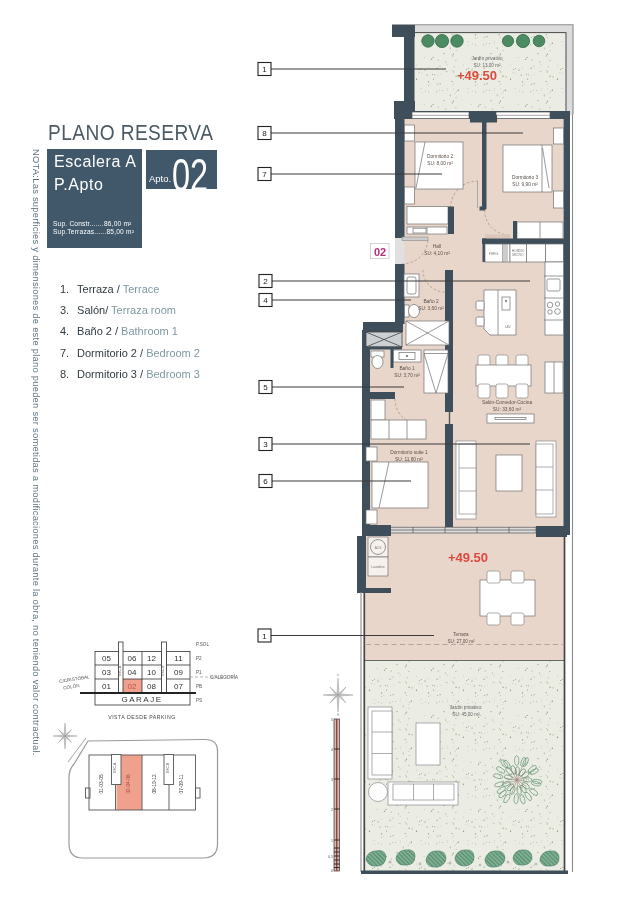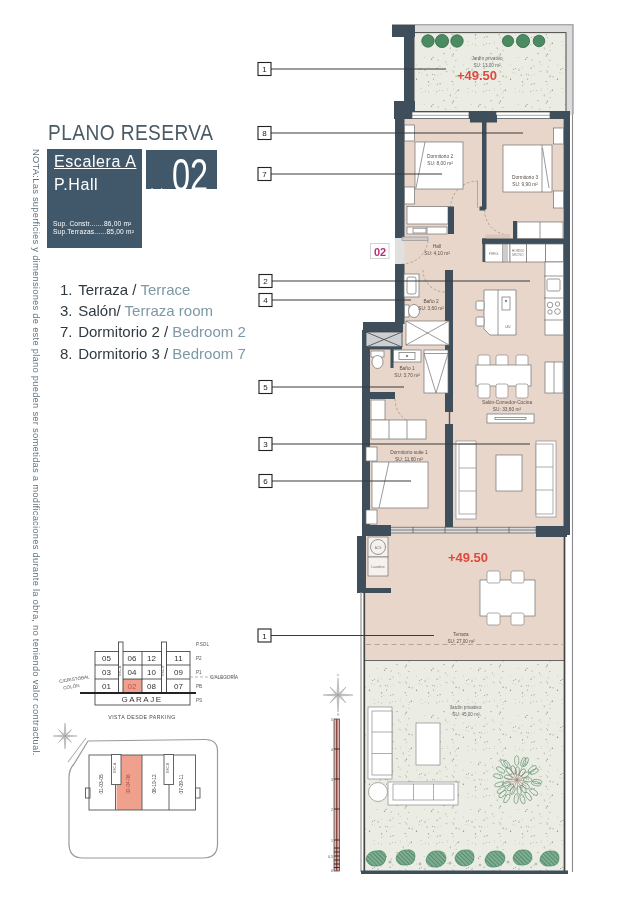--- a/index.html
+++ b/index.html
@@ -5,33 +5,34 @@
   html,body{margin:0;padding:0;width:636px;height:900px;background:#ffffff;
     font-family:"Liberation Sans",sans-serif;overflow:hidden;}
   .abs{position:absolute;}
 </style>
 </head>
 <body>
 
 <div class="abs" style="left:48px;top:120px;font-size:22.5px;color:#4c5a64;letter-spacing:0.5px;transform:scaleX(0.85);transform-origin:left top;">PLANO RESERVA</div>
 
 <div class="abs" style="left:47px;top:149px;width:95px;height:99px;background:#41586a;"></div>
-<div class="abs" style="left:54px;top:152.5px;font-size:16px;color:#fff;font-weight:300;letter-spacing:0.6px;text-decoration:underline;">Escalera A</div>
-<div class="abs" style="left:54px;top:175.5px;font-size:16px;color:#fff;font-weight:300;letter-spacing:0.6px;">P.Hall</div>
+<div class="abs" style="left:54px;top:152.5px;font-size:16px;color:#fff;font-weight:300;letter-spacing:0.6px;">Escalera A</div>
+<div class="abs" style="left:54px;top:175.5px;font-size:16px;color:#fff;font-weight:300;letter-spacing:0.6px;">P.Apto</div>
 <div class="abs" style="left:53px;top:219.5px;font-size:6.6px;color:#fff;letter-spacing:0.2px;line-height:8px;">Sup. Constr.......86,00 m²<br>Sup.Terrazas......85,00 m²</div>
 
 <div class="abs" style="left:146px;top:150px;width:71px;height:39px;background:#41586a;"></div>
-<div class="abs" style="left:149px;top:173px;font-size:9.5px;color:#fff;margin-top:12px;">Apto.</div>
+<div class="abs" style="left:149px;top:173px;font-size:9.5px;color:#fff;">Apto.</div>
 <div class="abs" style="left:172px;top:146.5px;font-size:47px;color:#fff;font-weight:300;transform:scaleX(0.69);transform-origin:left top;">02</div>
 
-<div class="abs" style="left:60px;top:279px;font-size:15px;color:#2f3a40;line-height:21.2px;">
+<div class="abs" style="left:60px;top:279px;font-size:11px;color:#2f3a40;line-height:21.2px;">
 <div><span style="display:inline-block;width:14px;">1.</span>&nbsp;Terraza / <span style="color:#7e98a4">Terrace</span></div>
 <div><span style="display:inline-block;width:14px;">3.</span>&nbsp;Salón/ <span style="color:#7e98a4">Terraza room</span></div>
+<div><span style="display:inline-block;width:14px;">4.</span>&nbsp;Baño 2 / <span style="color:#7e98a4">Bathroom 1</span></div>
 <div><span style="display:inline-block;width:14px;">7.</span>&nbsp;Dormitorio 2 / <span style="color:#7e98a4">Bedroom 2</span></div>
-<div><span style="display:inline-block;width:14px;">8.</span>&nbsp;Dormitorio 3 / <span style="color:#7e98a4">Bedroom 7</span></div>
+<div><span style="display:inline-block;width:14px;">8.</span>&nbsp;Dormitorio 3 / <span style="color:#7e98a4">Bedroom 3</span></div>
 </div>
 
 <div class="abs" style="left:42px;top:149px;font-size:9.4px;color:#5d707c;letter-spacing:0.25px;white-space:nowrap;transform:rotate(90deg);transform-origin:left top;">NOTA:Las superficies y dimensiones de este plano pueden ser sometidas a modificaciones durante la obra, no teniendo valor contractual.</div>
 
 <svg class="abs" style="left:0;top:0;" width="636" height="900" viewBox="0 0 636 900">
 <defs>
   <pattern id="speck" width="47" height="47" patternUnits="userSpaceOnUse">
     <rect width="47" height="47" fill="#ebede5"></rect>
     <circle cx="29.2" cy="34.6" r="0.63" fill="#9b9f7f"></circle>
     <circle cx="30.5" cy="24.9" r="0.64" fill="#a8ad85"></circle>

